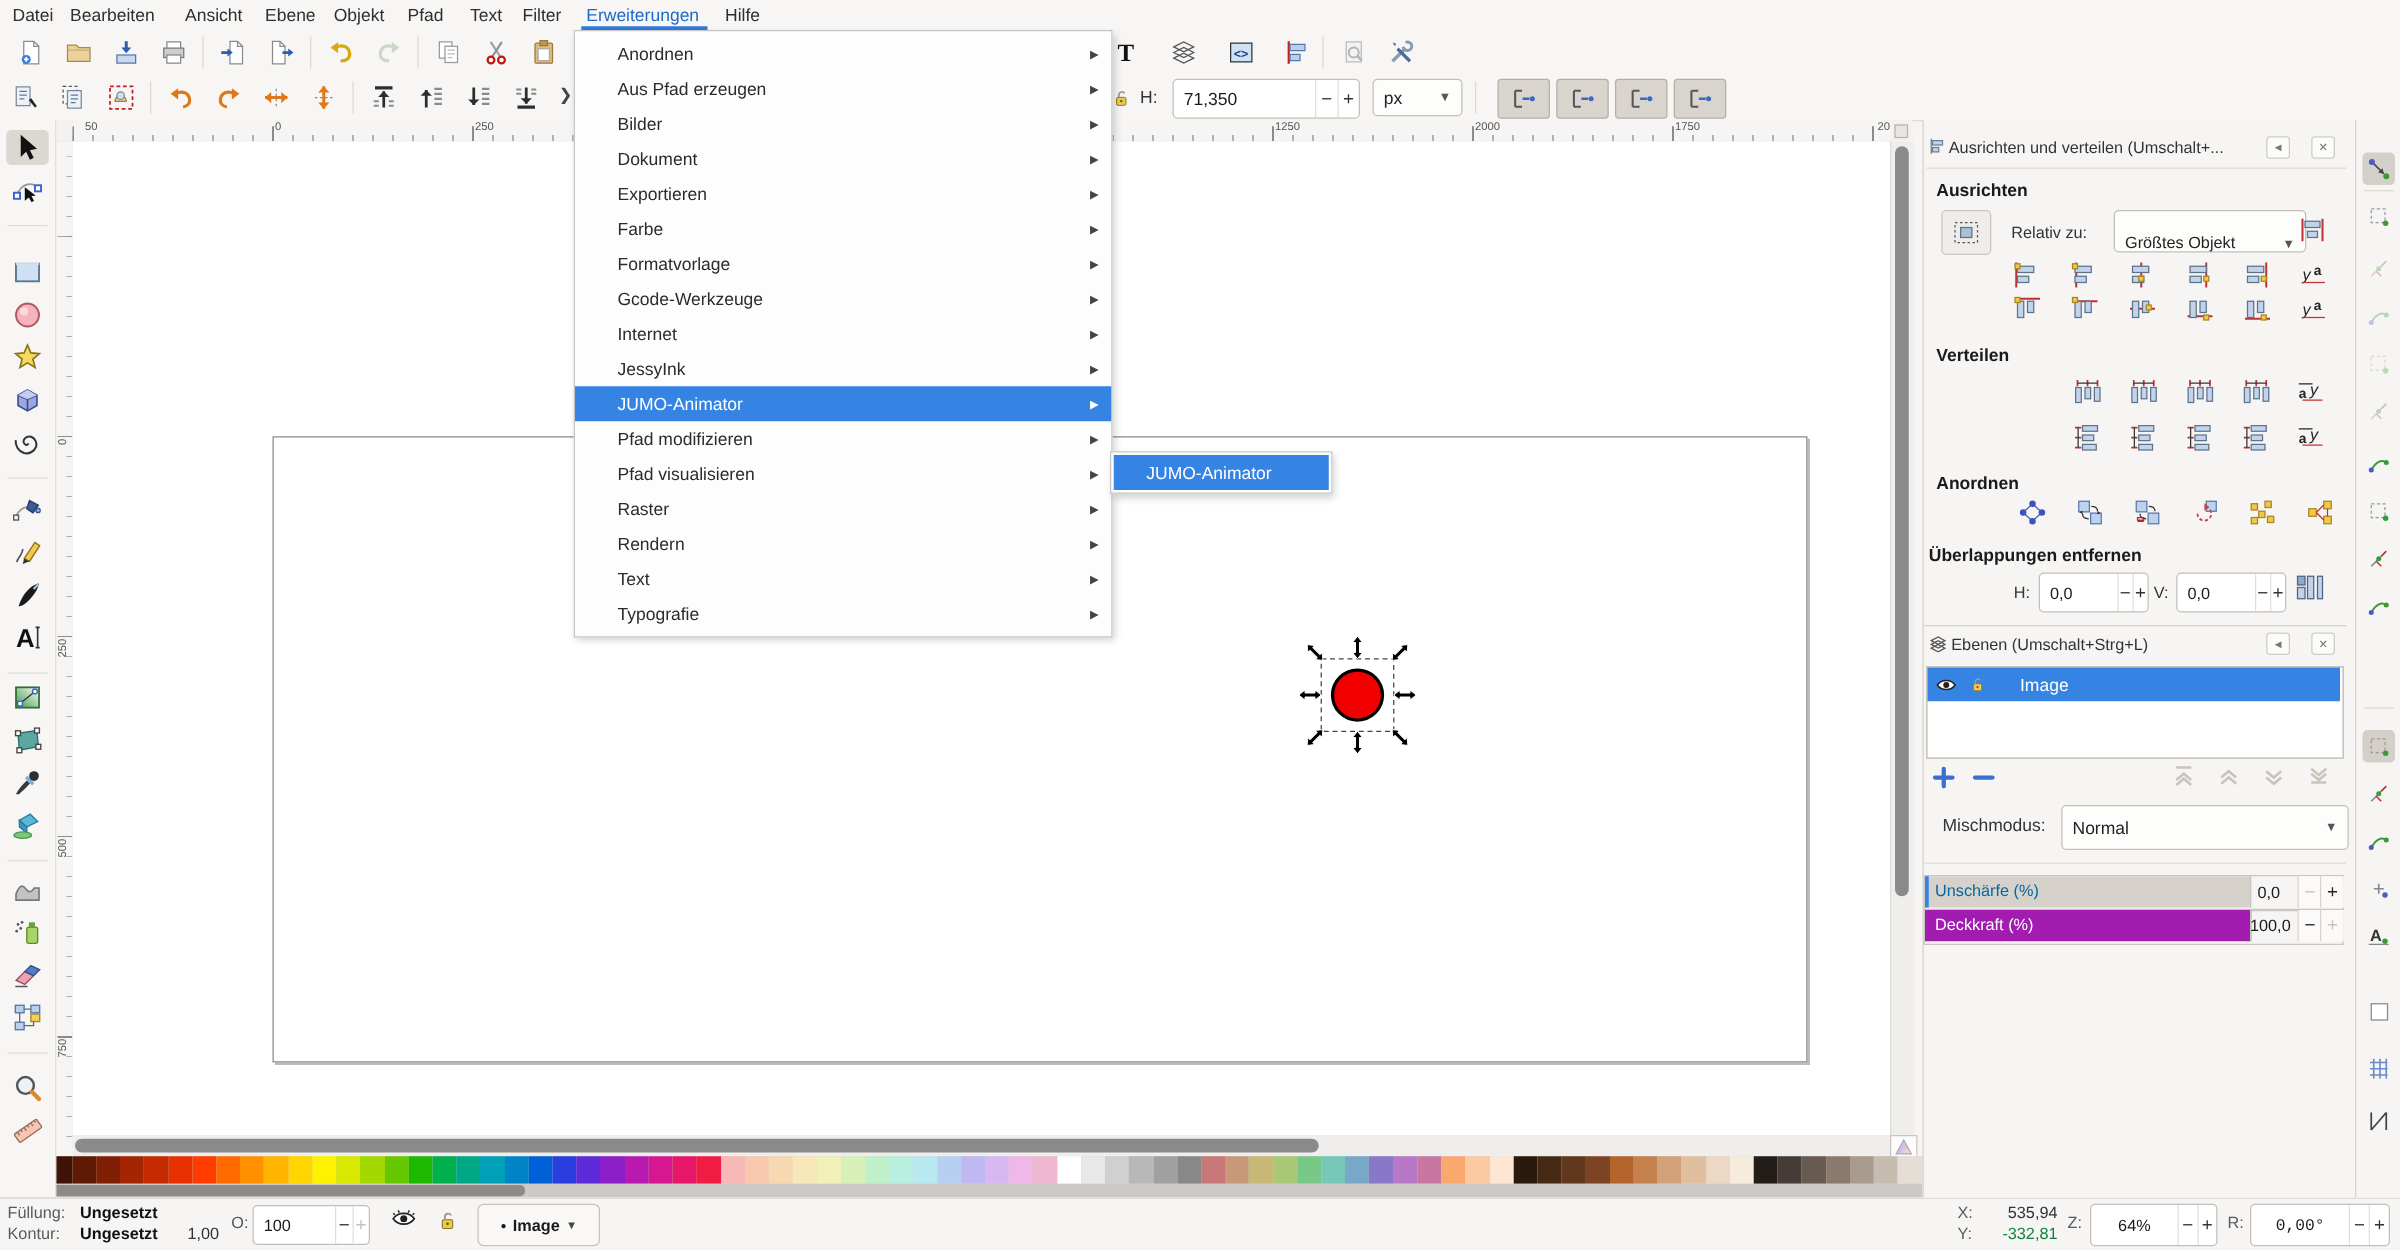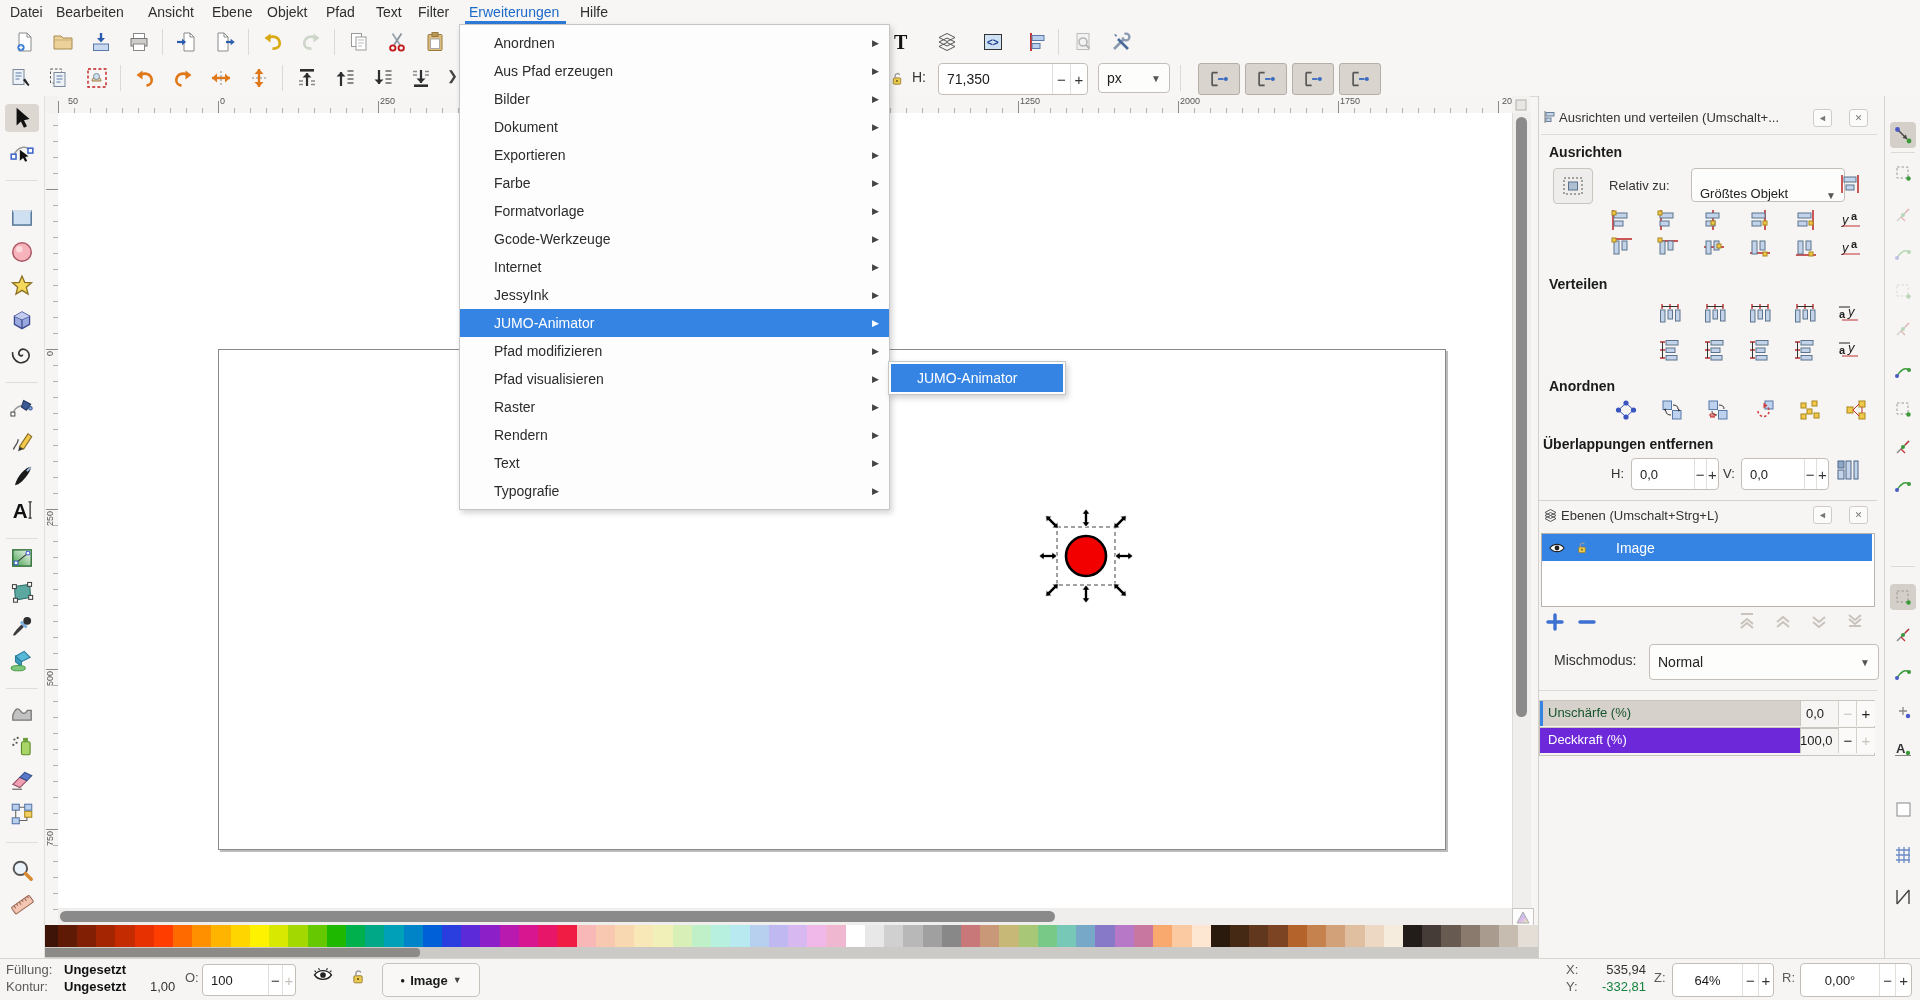--- a/index.html
+++ b/index.html
@@ -715,21 +715,21 @@
     <span class="abs sb-label" style="left:1566px;top:20px;">Y:</span>
     <span class="abs" style="left:1594px;top:20px;width:52px;text-align:right;color:#15803d;">-332,81</span>
     <span class="abs sb-label" style="left:1654px;top:11px;">Z:</span>
     <div class="spinbox" style="left:1672px;top:4px;width:100px;height:32px;">
       <input style="font-size: 13px; text-align: center; padding: 0px;" value="64%">
       <span class="spinbtn" style="width:21px;">−</span>
       <span class="spinbtn" style="width:21px;">+</span>
     </div>
     <span class="abs sb-label" style="left:1782px;top:11px;">R:</span>
     <div class="spinbox" style="left:1800px;top:4px;width:110px;height:32px;">
-      <input style="font-size: 13px; text-align: center; padding: 0px;" value="0,00°">
+      <input style="font-size: 13px; text-align: center; padding: 0px; font-family: Liberation Mono, monospace;" value="0,00°">
       <span class="spinbtn" style="width:21px;">−</span>
       <span class="spinbtn" style="width:21px;">+</span>
     </div>
   </div>
 
   <div id="dock" class="abs">
 
     <div class="abs" style="left:4px;top:14px;">
         <svg width="14" height="14" viewBox="0 0 14 14">
           <line x1="2" y1="1" x2="2" y2="13" stroke="#777"></line>
@@ -1098,28 +1098,28 @@
     <span class="abs" style="left:15px;top:556px;font-size:14px;color:#333;">Mischmodus:</span>
     <div class="combo" style="left:110px;top:548px;width:212px;height:34px;font-size:14px;">
       <span>Normal</span>
         <span class="arr">▼</span>
     </div>
     <div class="abs" style="left:0;top:594px;width:338px;height:0;border-top:1px solid #ddd9d4;"></div>
 
     <div class="slider-row" style="top:604px;">
       <div style="position:absolute;left:0;top:0;width:260px;height:25px;background:#d6d1cb;border-right:1px solid #c9c5bf;">
         <div style="position:absolute;left:0;top:0;width:3px;height:25px;background:#3584e4;"></div>
-        <span style="position:absolute;left:8px;top:4px;font-size:13px;color:#14532d;">Unschärfe (%)</span>
+        <span style="position:absolute;left:8px;top:4px;font-size:13px;color:#0369a1;">Unschärfe (%)</span>
       </div>
       <span class="slider-val" style="left:266px;top:5px;">0,0</span>
       <span class="sl-btn dis" style="left:298px;top:0;">−</span>
       <span class="sl-btn" style="left:316px;top:0;">+</span>
     </div>
     <div class="slider-row" style="top:631px;">
-      <div style="position:absolute;left:0;top:0;width:260px;height:25px;background:#6d28d9;border-right:1px solid #c9c5bf;">
+      <div style="position:absolute;left:0;top:0;width:260px;height:25px;background:#a21caf;border-right:1px solid #c9c5bf;">
         <span style="position:absolute;left:8px;top:4px;font-size:13px;color:#ffffff;">Deckkraft (%)</span>
       </div>
       <span class="slider-val" style="left:260px;top:5px;">100,0</span>
       <span class="sl-btn" style="left:298px;top:0;">−</span>
       <span class="sl-btn dis" style="left:316px;top:0;">+</span>
     </div>
   </div>
 
   <div id="snapbar" class="abs">
       <div class="snapicon pressed" style="top: 26px;">

